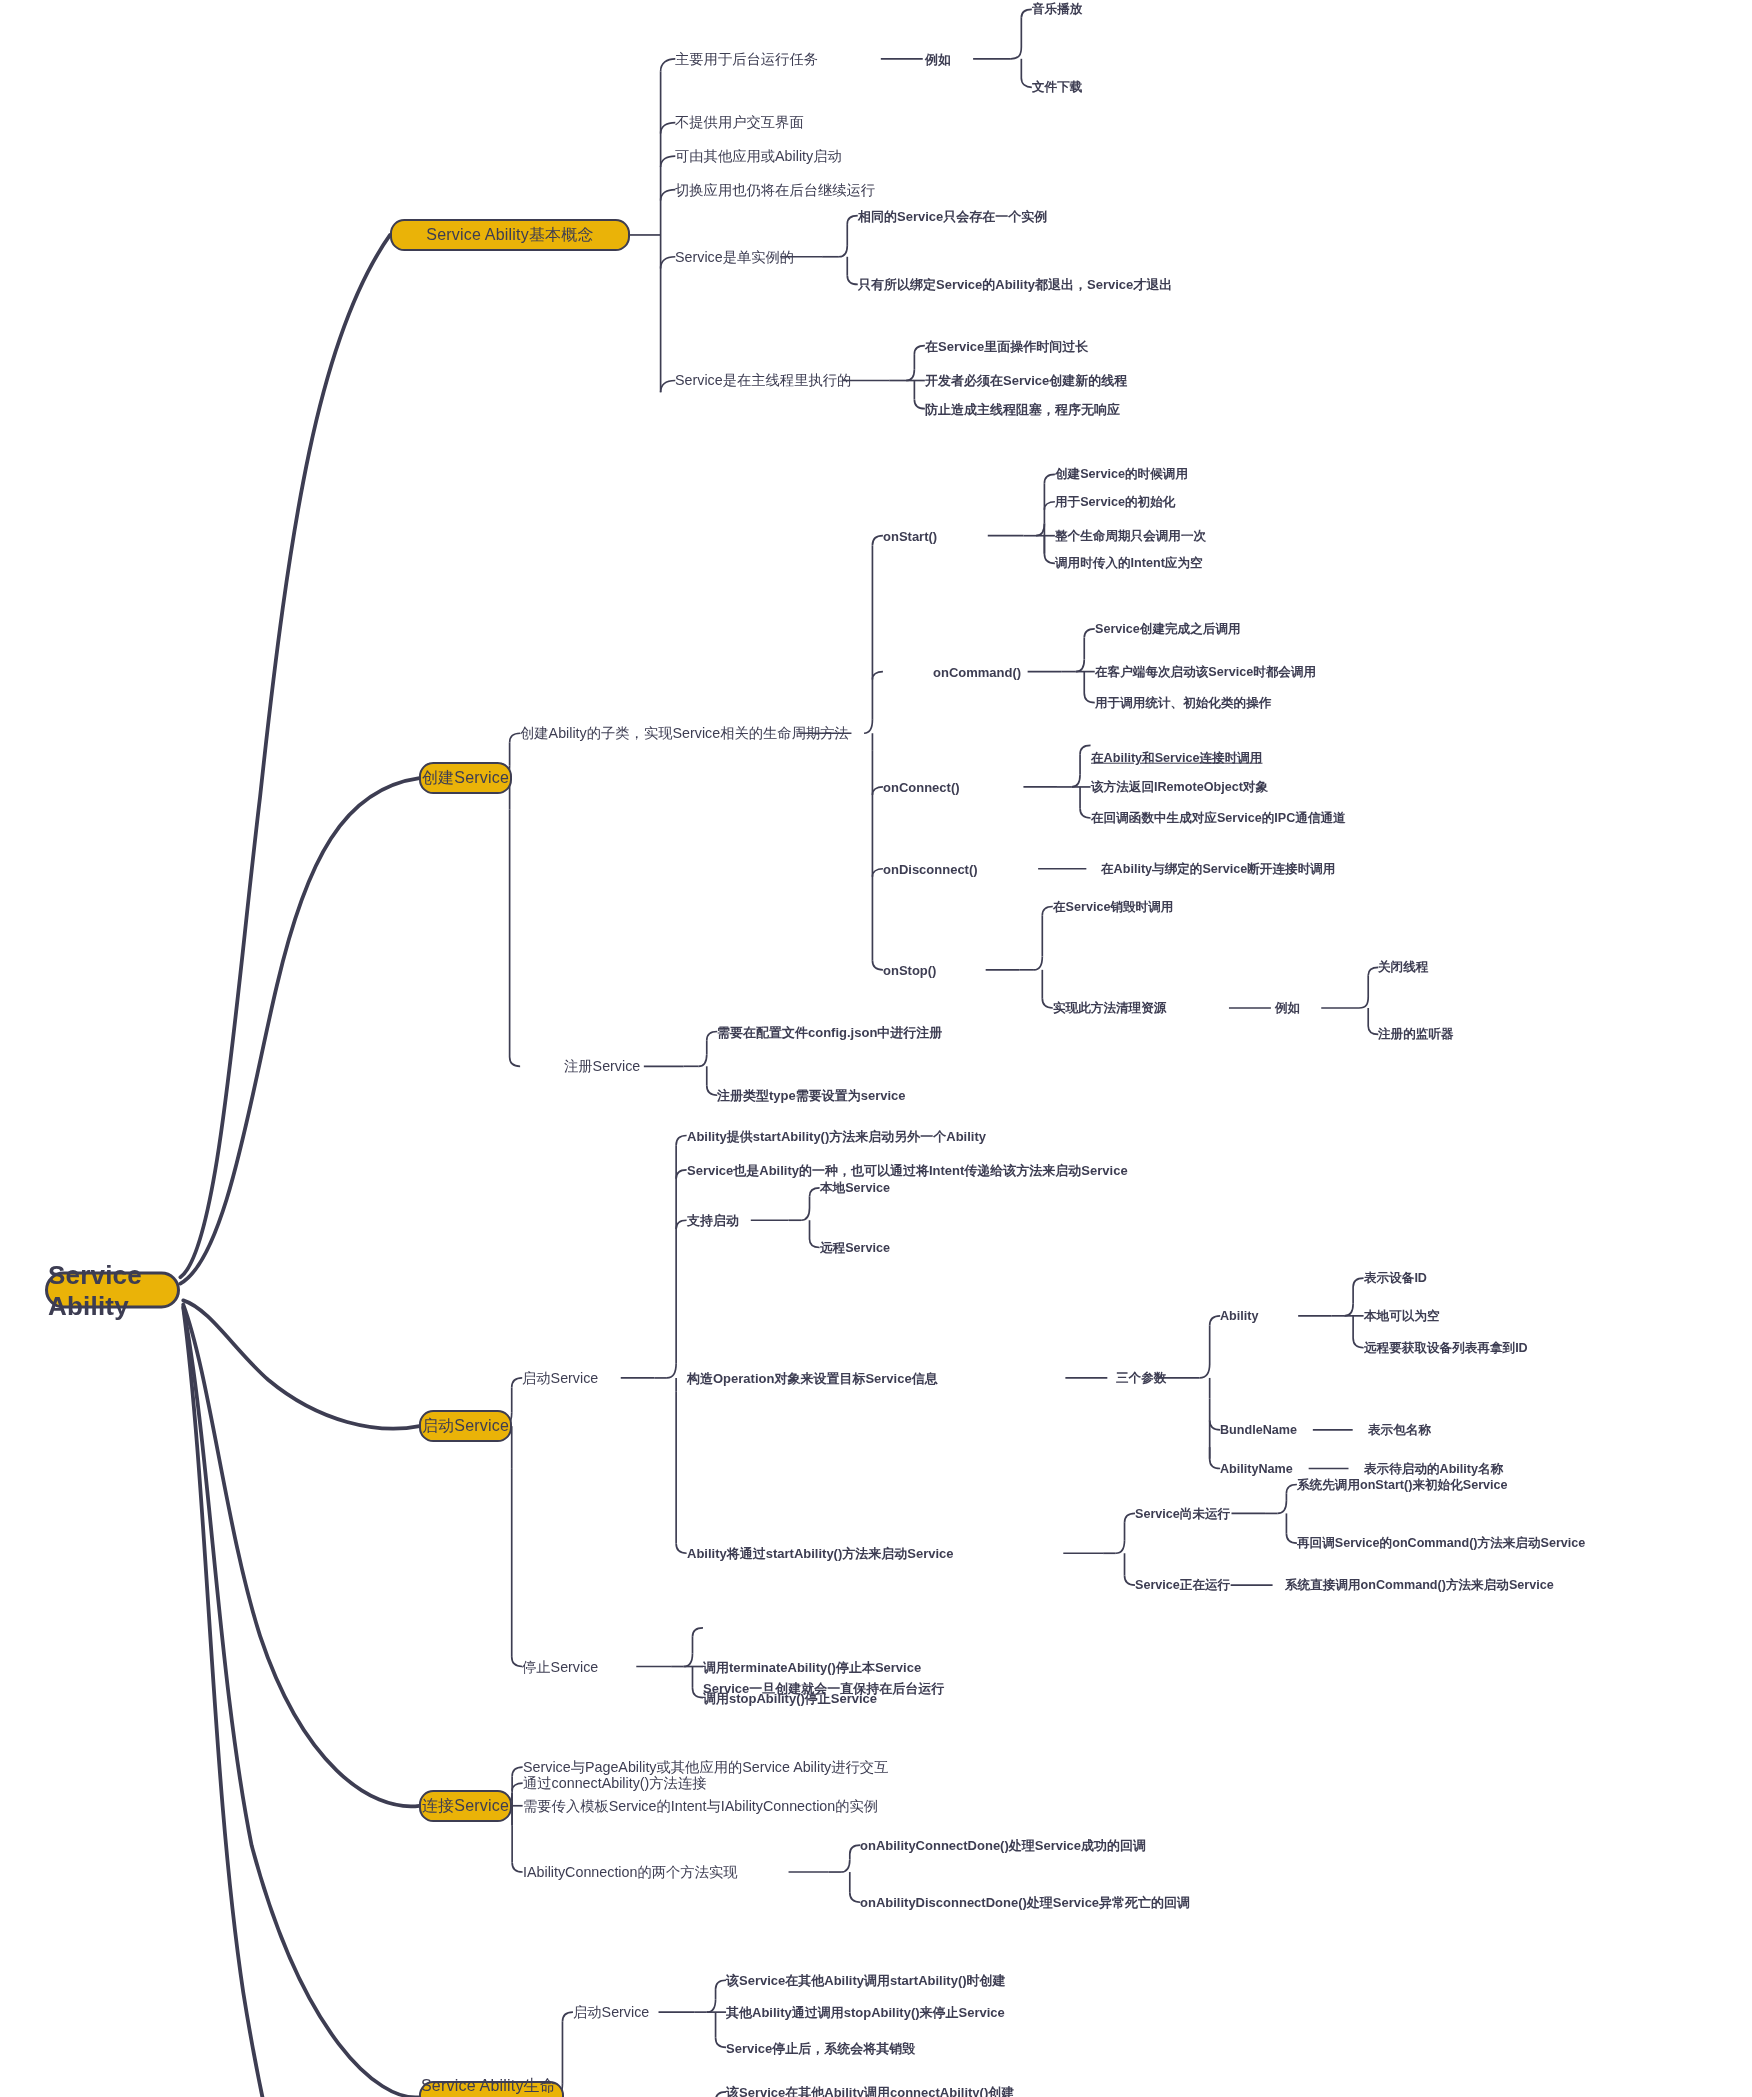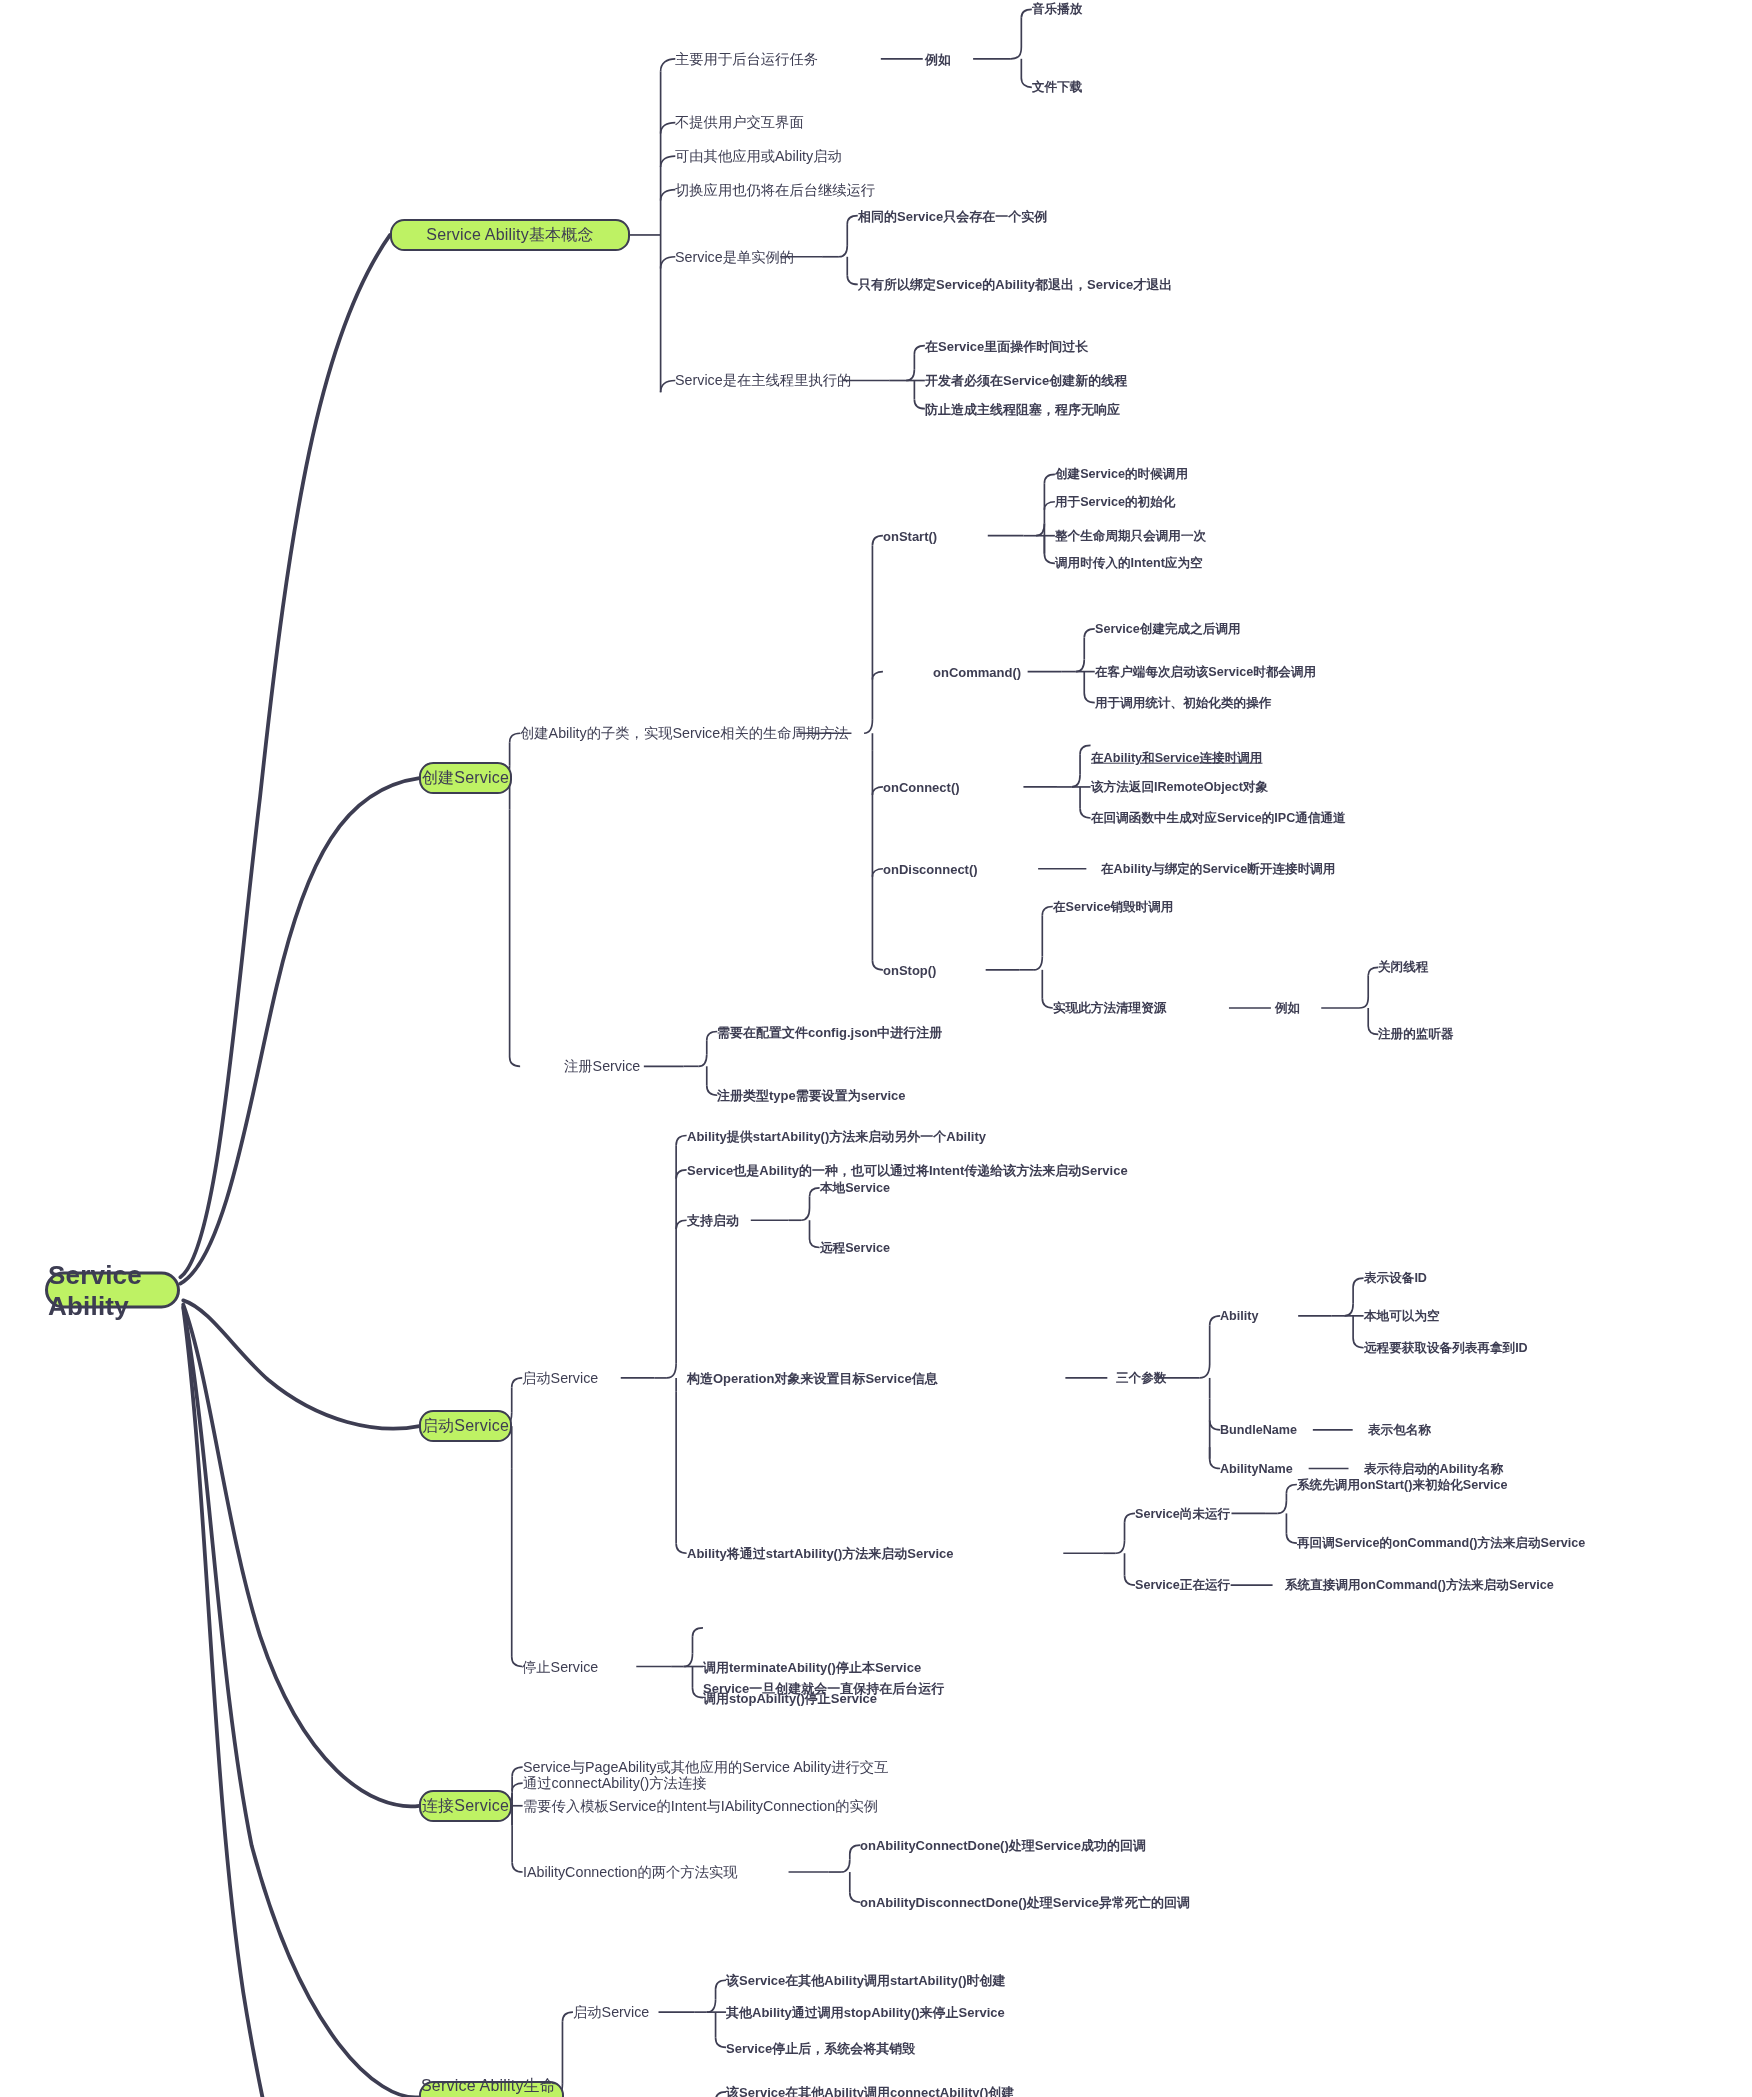--- a/index.html
+++ b/index.html
@@ -27,21 +27,21 @@
     white-space:nowrap;
     line-height:1;
     transform:translateY(-50%);
   }
   
   .cap{
     position:absolute;
     transform:translateY(-50%);
     border:2.9px solid #3d3d52;
     border-radius:16px;
-    background:#bef264;
+    background:#eab308;
     display:flex;
     align-items:center;
     justify-content:center;
     box-sizing:border-box;
   }
   .cap.root{
     border-width:3.8px;
     border-radius:20px;
   }
   .cap span{

